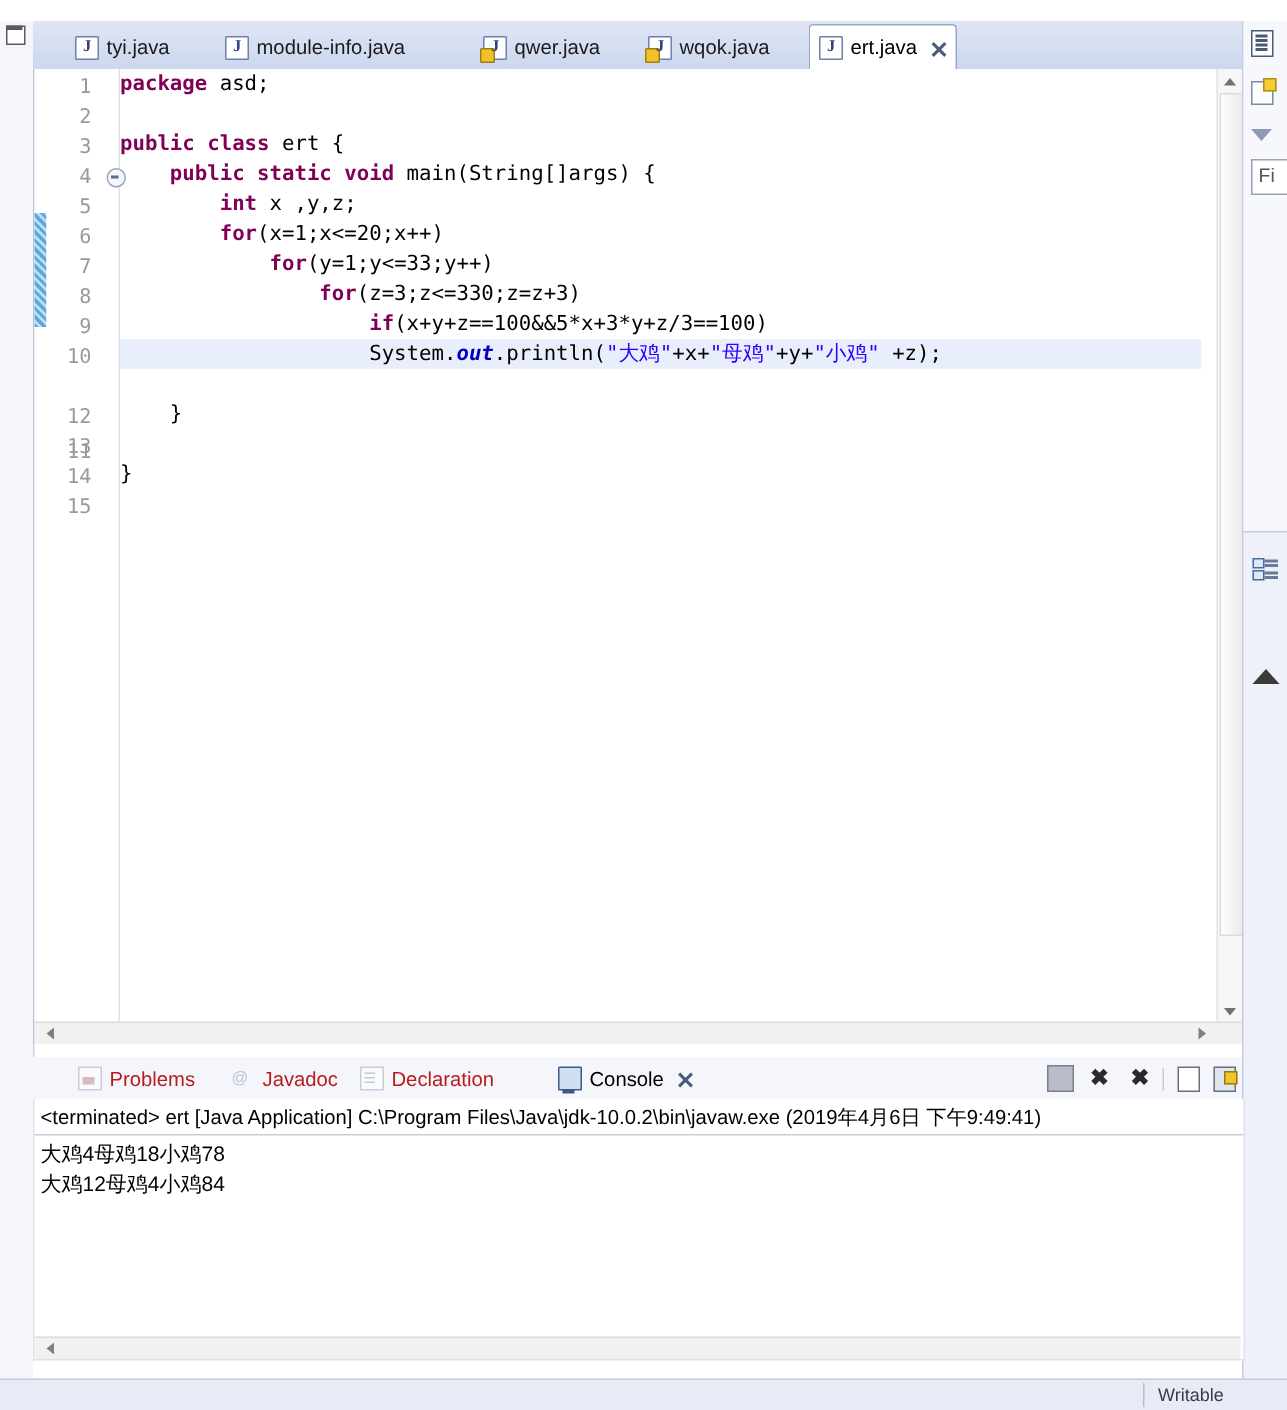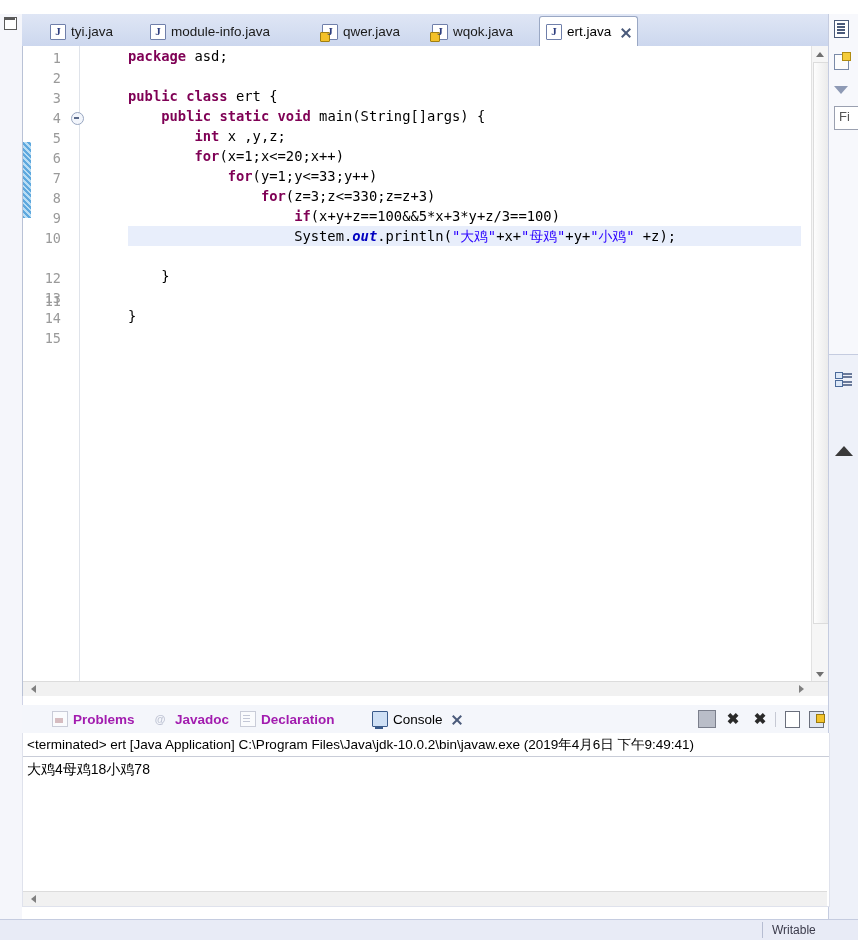--- a/index.html
+++ b/index.html
@@ -87,21 +87,20 @@
     position:absolute;left:40px;width:11px;height:11px;border:1px solid #98a6c0;
     border-radius:50%;background:#f3f6fc;
   }
   .fold:after{content:"";position:absolute;left:2px;top:4px;width:5px;height:1.5px;background:#5a6a8a;}
 
   .code{
     position:absolute;left:57px;top:0;right:28px;height:636px;overflow:hidden;
     font-family:"DejaVu Sans Mono","Liberation Mono",monospace;
     font-size:13.8px;line-height:20px;white-space:pre;
     color:#000;
-    margin-left:48px;
   }
   .code .row{height:20px;}
   .code .row.hl{background:#e8eefb;}
   .kw{color:#7f0055;font-weight:bold;}
   .str{color:#2a00ff;}
   .fld{color:#0000c0;font-style:italic;font-weight:bold;}
 
   .vscroll{position:absolute;right:1px;top:0;width:16px;height:636px;background:#f6f6f6;border-left:1px solid #e2e2e2;}
   .vscroll .up,.vscroll .dn{position:absolute;left:2px;width:12px;height:12px;}
   .vscroll .up{top:2px;}
@@ -137,21 +136,21 @@
   .outline-icon span:nth-of-type(1){top:1px;}
   .outline-icon span:nth-of-type(2){top:4px;}
   .outline-icon span:nth-of-type(3){top:9px;}
   .outline-icon span:nth-of-type(4){top:12px;}
   .rp-collapse{position:absolute;left:6px;top:432px;width:0;height:0;border-left:9px solid transparent;border-right:9px solid transparent;border-bottom:10px solid #3a3a3a;}
 
   
   .bottom{position:absolute;left:22px;top:705px;width:806px;height:215px;background:#ffffff;}
   .bottom-tabs{position:absolute;left:0;top:0;width:806px;height:28px;background:#f4f6fb;}
   .btab{position:absolute;top:3px;height:22px;display:flex;align-items:center;gap:5px;font-size:13.5px;white-space:nowrap;}
-  .btab.inactive{color:#a21caf;font-weight:bold;}
+  .btab.inactive{color:#b91c1c;}
   .btab.active{color:#000;}
   .bt-icon{width:14px;height:14px;flex:0 0 14px;position:relative;}
   .ic-problems{border:1.3px solid #c9ccd8;background:#fafbfd;}
   .ic-problems:after{content:"";position:absolute;left:2px;top:6px;width:8px;height:5px;background:#d6bcc0;}
   .ic-javadoc{font-size:11px;color:#bfc4d4;text-align:center;line-height:14px;}
   .ic-javadoc:after{content:"@";}
   .ic-decl{border:1.3px solid #c9ccd8;background:#fafbfd;}
   .ic-decl:after{content:"";position:absolute;left:2px;top:3px;width:7px;height:1.4px;
     box-shadow:0 3px 0 #c3c7d6,0 6px 0 #c3c7d6;background:#c3c7d6;}
   .ic-console{border:1.4px solid #3a5a8a;background:#cfe0f5;border-radius:1px;}
@@ -321,20 +320,21 @@
           <span class="bt-icon ic-console"></span>
           <span>Console</span>
           <span class="btab-close"></span>
         </div>
       </div>
 
     <div class="console-body">
       <div class="console-head">&lt;terminated&gt; ert [Java Application] C:\Program Files\Java\jdk-10.0.2\bin\javaw.exe (2019年4月6日 下午9:49:41)</div>
       <div class="console-out" id="console-out">
           <div>大鸡4母鸡18小鸡78</div>
+          <div>大鸡12母鸡4小鸡84</div>
         </div>
       <div class="console-hscroll">
         <div class="lf">
             <div class="arrow-lf"></div>
           </div>
       </div>
     </div>
   </div>
 
   <div class="statusbar">

